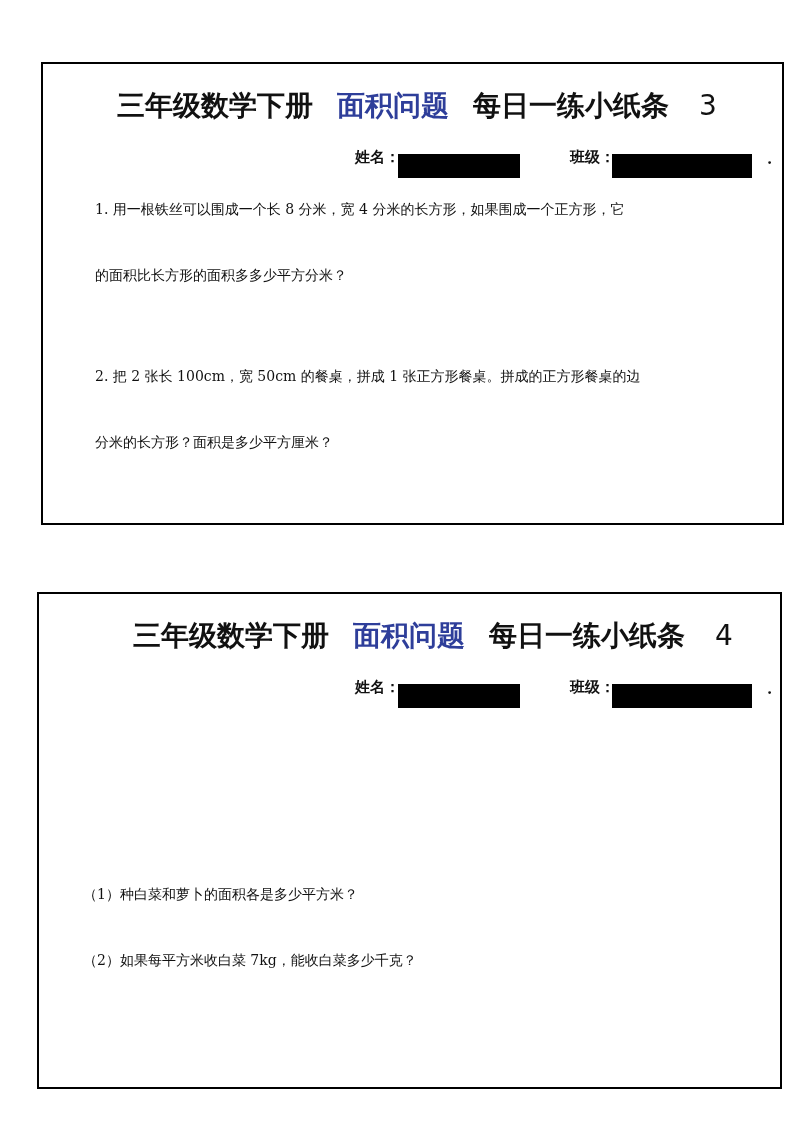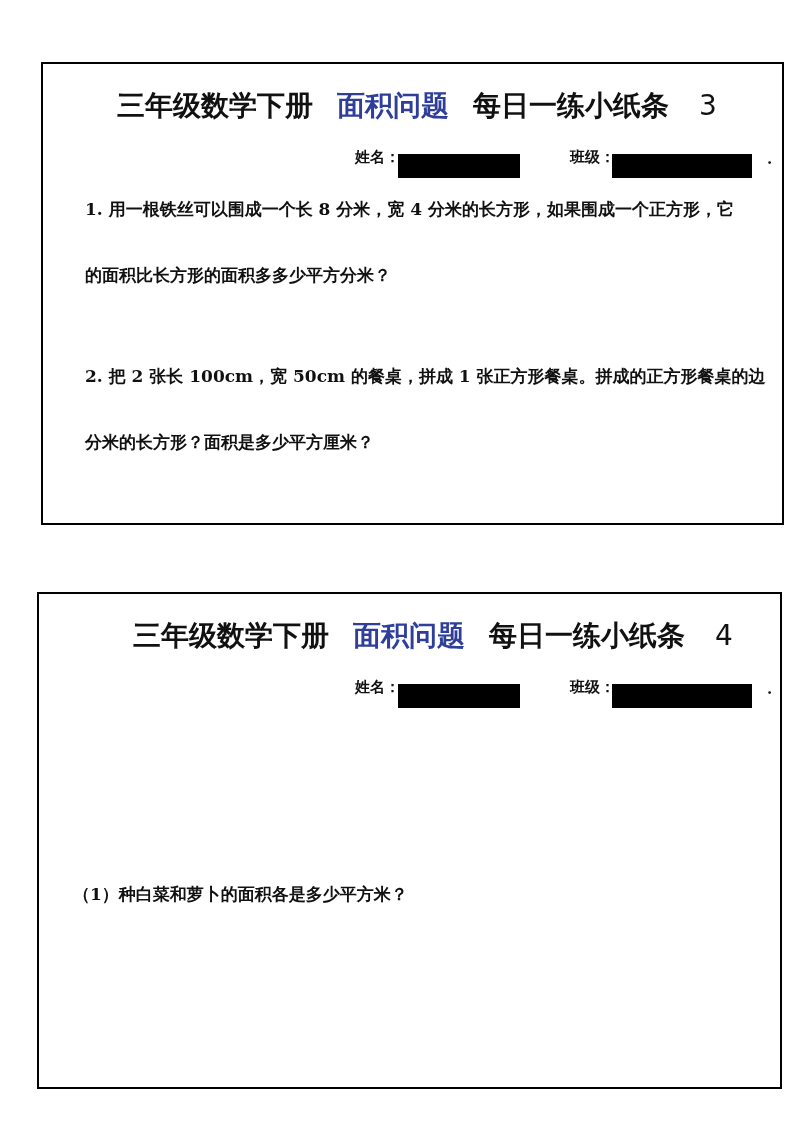--- a/index.html
+++ b/index.html
@@ -14,21 +14,21 @@
       line-height: 40px;
     }
     #card1 .title { left: 50px; }
     #card2 .title { left: 70px; }
     .title .hl { color: #2E3E9A; }
     .title .num { font-weight: normal; margin-left: 6px; }
     .namerow { position: absolute; top: 72px; left: 0; width: 100%; height: 22px; font-size: 15px; font-weight: bold; }
     .namerow .lbl { position: absolute; top: 0; white-space: nowrap; }
     .namerow .line { position: absolute; top: 18px; height: 1.3px; background: #000; }
     .namerow .dot { position: absolute; top: 2px; font-weight: bold; }
-    .q { position: absolute; left: 18px; right: 20px; font-size: 17px; line-height: 42px; white-space: nowrap; font-weight: bold; }
+    .q { position: absolute; left: 28px; right: 20px; font-size: 14px; line-height: 42px; white-space: nowrap; }
     .q .line2 { display: block; }
     .sub { display: block; padding-left: 4px; }
   </style>
 </head>
 <body>
 
 <div class="card" id="card1">
   <div class="title">
     <span>三年级数学下册</span><span class="hl">面积问题</span><span>每日一练小纸条</span><span class="num">3</span>
   </div>
@@ -55,14 +55,15 @@
   </div>
   <div class="namerow">
     <span class="lbl" style="left:304px">姓名：</span>
     <div class="line" style="left:359px;width:122px"></div>
     <span class="lbl" style="left:519px">班级：</span>
     <div class="line" style="left:573px;width:140px"></div>
     <span class="dot" style="left:716px">.</span>
   </div>
   <div class="q" style="top:255px">
     <span class="sub">（1）种白菜和萝卜的面积各是多少平方米？</span>
+    <span class="sub">（2）如果每平方米收白菜 7kg，能收白菜多少千克？</span>
   </div>
 </div>
 
 </body></html>

